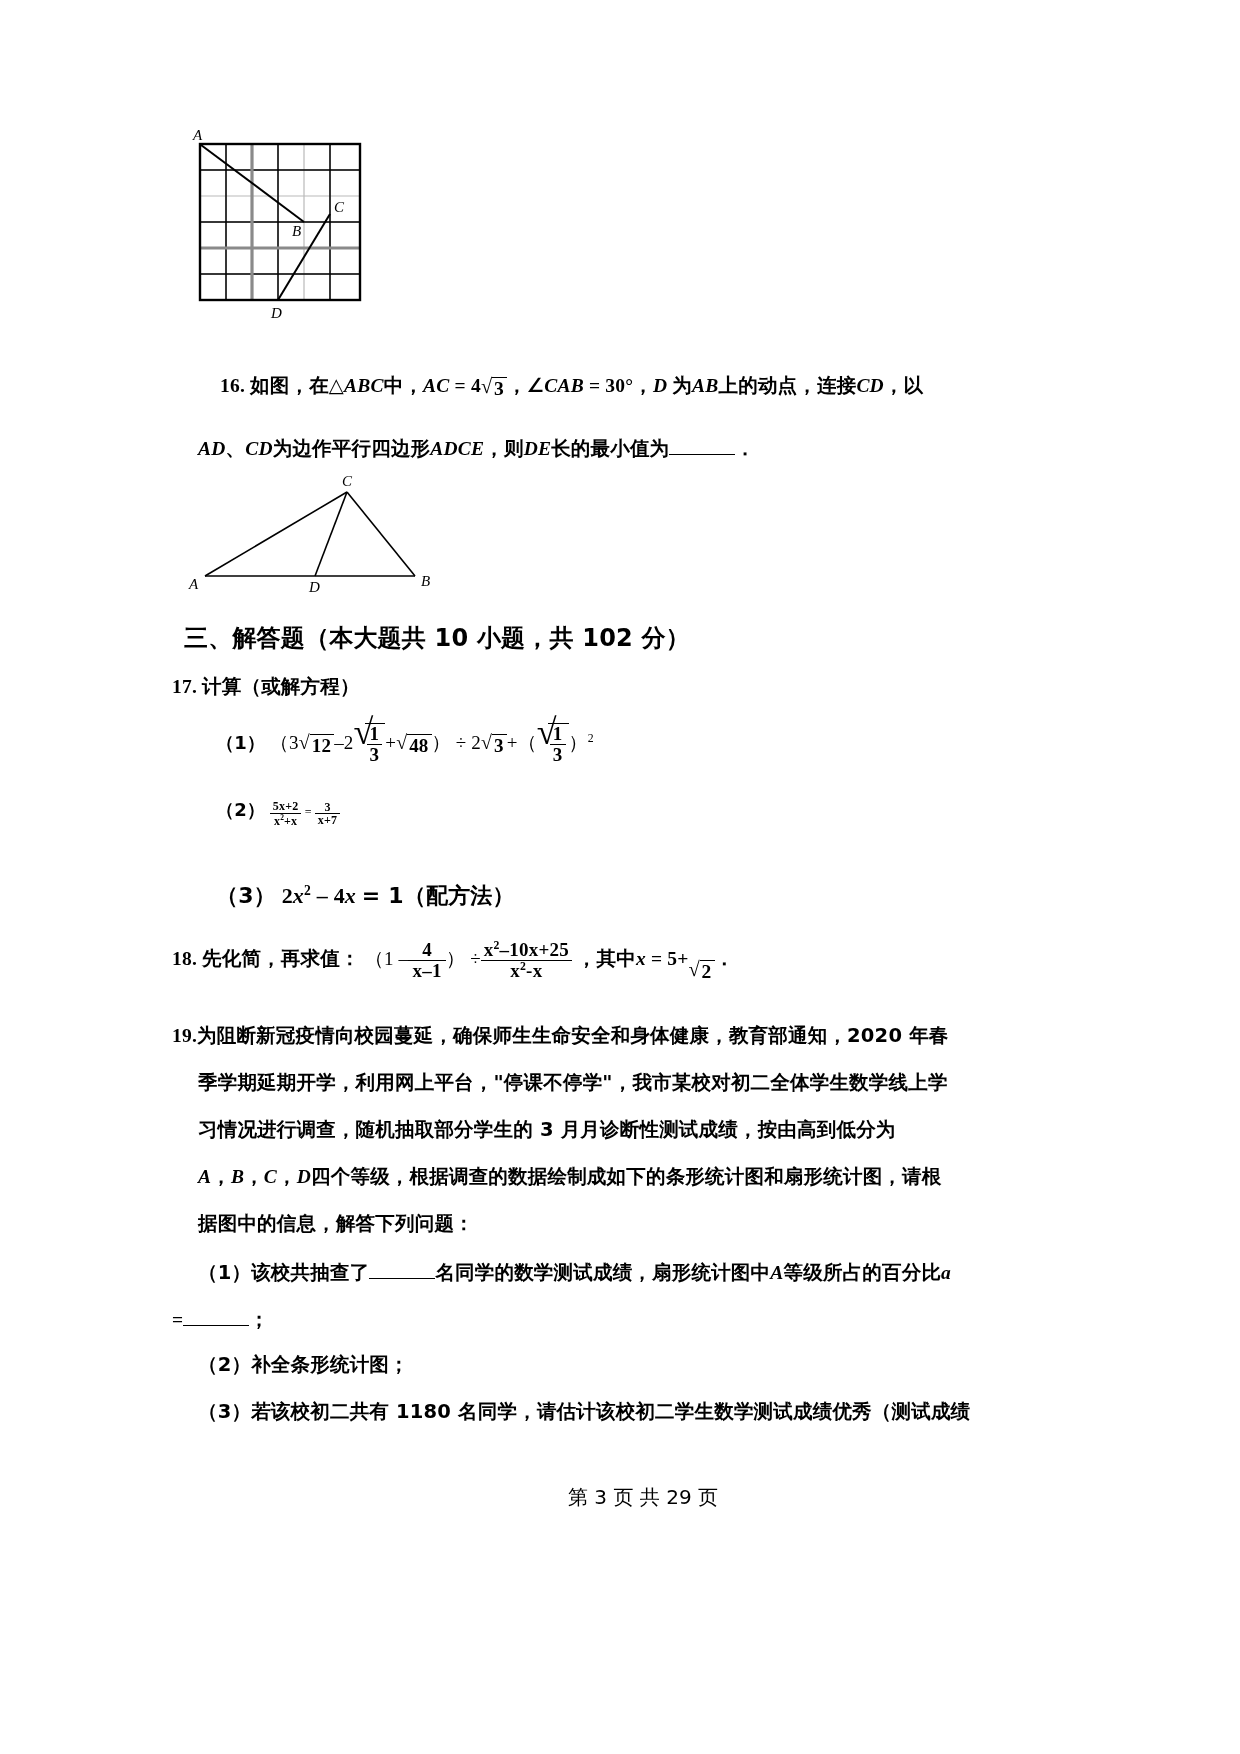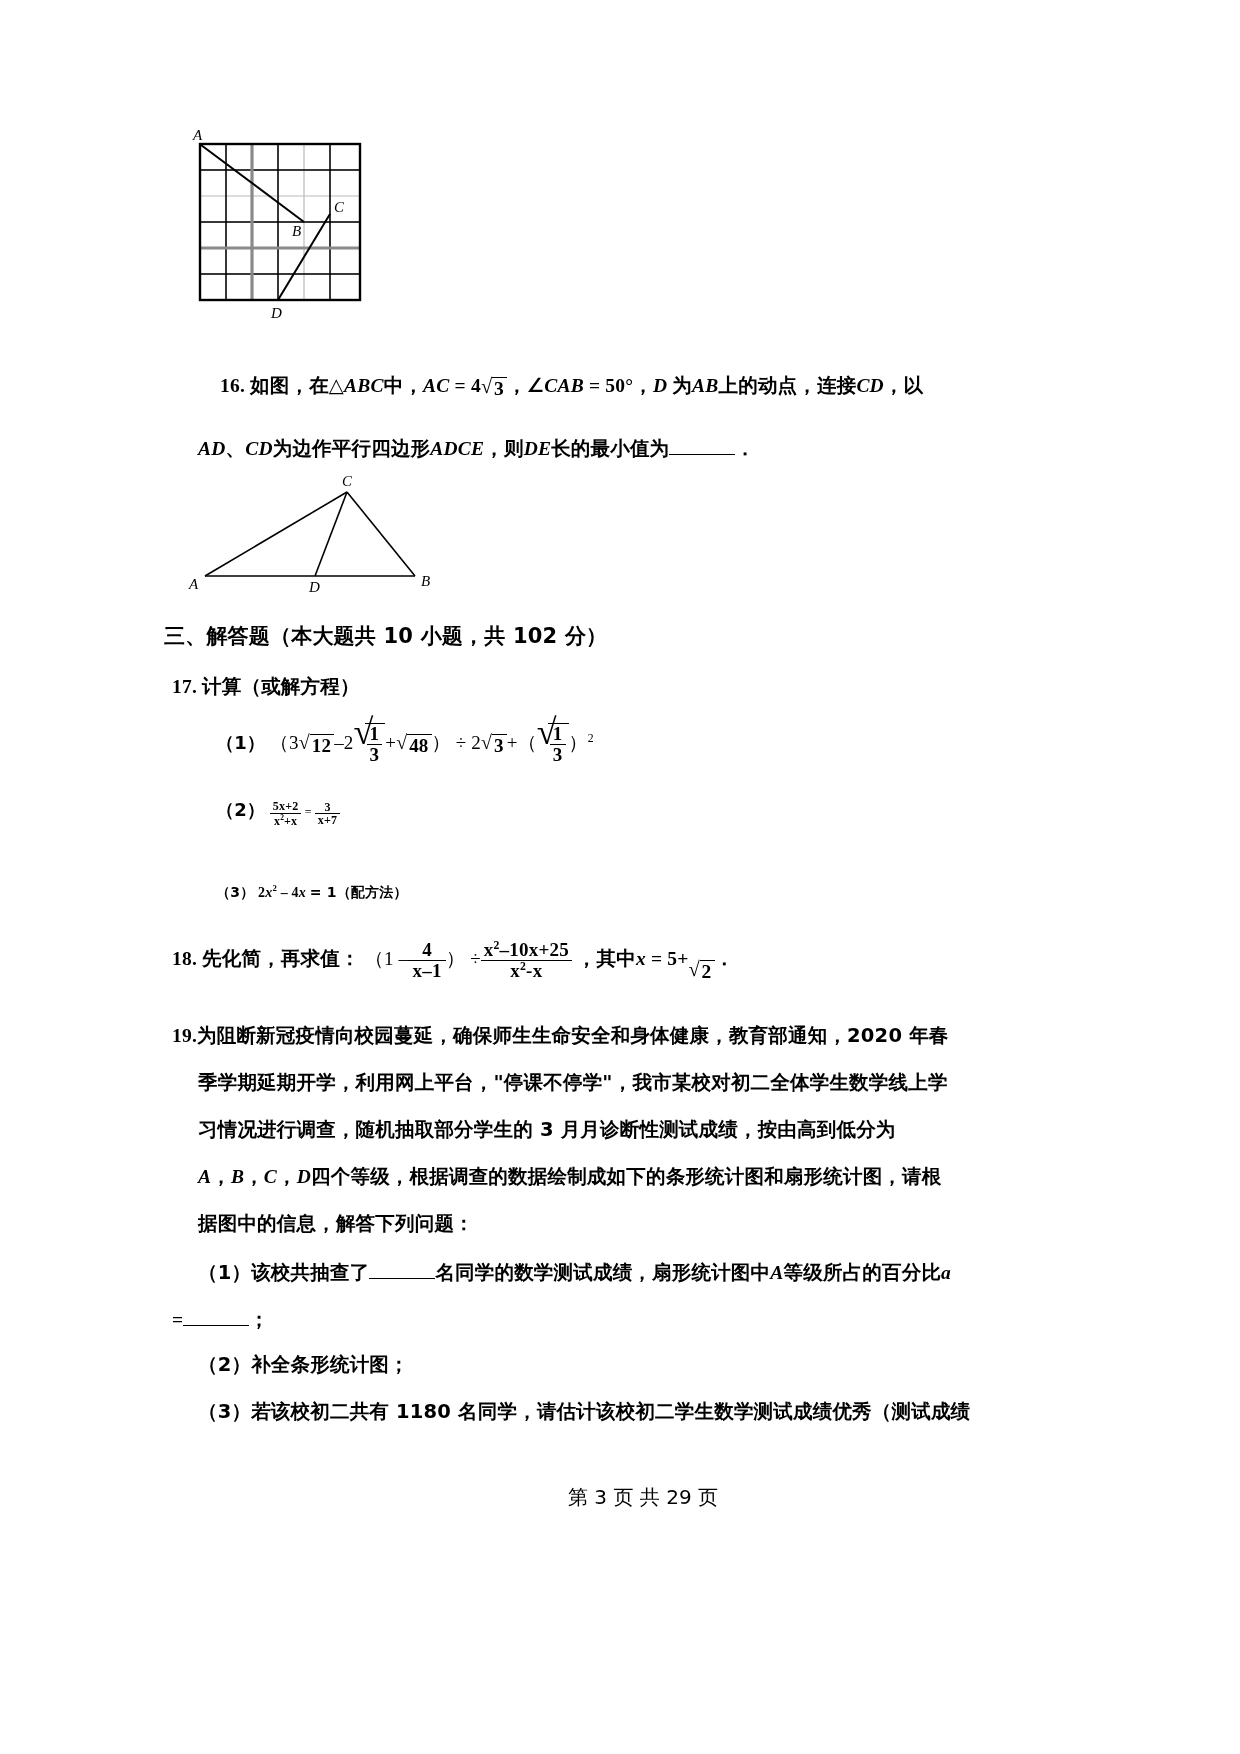--- a/index.html
+++ b/index.html
@@ -139,21 +139,21 @@
       <text x="164" y="82" font-family="Liberation Serif, serif" font-style="italic" font-size="15" fill="#000">C</text>
       <text x="101" y="188" font-family="Liberation Serif, serif" font-style="italic" font-size="15" fill="#000">D</text>
     </svg>
   </div>
 
   <div class="blk" style="left:172px; top:376px;margin-left:48px;">
     <span class="mu">16</span><span class="mu">.</span>
     <span class="cn">如图，在△</span><span class="mi">ABC</span><span class="cn">中，</span><span class="mi">AC</span>
     <span class="mu">=</span>
     <span class="mu">4</span><span class="sqrt"><span class="sign">√</span><span class="radicand">3</span></span><span class="cn">，∠</span><span class="mi">CAB</span>
-    <span class="mu">= 50°</span><span class="cn">，</span><span class="mi">D</span>
+    <span class="mu">= 30°</span><span class="cn">，</span><span class="mi">D</span>
     <span class="cn">为</span><span class="mi">AB</span><span class="cn">上的动点，连接</span><span class="mi">CD</span><span class="cn">，以</span>
   </div>
 
   <div class="blk" style="left:198px; top:437px;">
     <span class="mi">AD</span><span class="cn">、</span><span class="mi">CD</span><span class="cn">为边作平行四边形</span><span class="mi">ADCE</span><span class="cn">，则</span><span class="mi">DE</span><span class="cn">长的最小值为</span><span class="blank-line"></span><span class="cn">．</span>
   </div>
 
   <div class="fig" style="left:185px; top:470px; width:280px; height:125px;">
     <svg width="280" height="125" viewBox="0 0 280 125" xmlns="http://www.w3.org/2000/svg">
       <g stroke="#000000" stroke-width="1.6" fill="none">
@@ -162,21 +162,21 @@
         <line x1="162" y1="22" x2="230" y2="106"></line>
         <line x1="162" y1="22" x2="130" y2="106"></line>
       </g>
       <text x="4" y="119" font-family="Liberation Serif, serif" font-style="italic" font-size="15" fill="#000">A</text>
       <text x="124" y="122" font-family="Liberation Serif, serif" font-style="italic" font-size="15" fill="#000">D</text>
       <text x="236" y="116" font-family="Liberation Serif, serif" font-style="italic" font-size="15" fill="#000">B</text>
       <text x="157" y="16" font-family="Liberation Serif, serif" font-style="italic" font-size="15" fill="#000">C</text>
     </svg>
   </div>
 
-  <div class="blk cn" style="left:164px; top:626px; font-size:21px;">三、解答题（本大题共 10 小题，共 102 分）</div>
+  <div class="blk cn" style="left:184px; top:626px; font-size:24px;">三、解答题（本大题共 10 小题，共 102 分）</div>
 
   <div class="blk" style="left:172px; top:677px;">
     <span class="mu">17</span><span class="mu">.</span>
     <span class="cn">计算（或解方程）</span>
   </div>
 
   <div class="blk" style="left:216px; top:723px; font-size:18px;">
     <span class="cn">（1）</span>
     <span class="mu" style="font-weight:normal; font-size:19px;">
       <span>（3</span><span class="sqrt"><span class="sign">√</span><span class="radicand">12</span></span><span>–2</span><span class="sqrt"><span class="sign" style="font-size:1.9em; top:-9px;">√</span><span class="radicand"><span class="frac"><span class="num">1</span><span class="den">3</span></span></span></span><span>+</span><span class="sqrt"><span class="sign">√</span><span class="radicand">48</span></span><span>）</span>
@@ -192,21 +192,21 @@
         <span class="den"><span>x</span><span class="sup">2</span><span>+x</span></span>
       </span>
       <span>=</span>
       <span class="frac" style="top:0;">
         <span class="num">3</span>
         <span class="den">x+7</span>
       </span>
     </span>
   </div>
 
-  <div class="blk" style="left:216px; top:884px; font-size:14px;">
+  <div class="blk" style="left:216px; top:884px; font-size:22px;">
     <span class="cn">（3）</span>
     <span class="mu">2</span><span class="mi">x</span><span class="sup mu">2</span>
     <span class="mu">– 4</span><span class="mi">x</span>
     <span class="cn">= 1（配方法）</span>
   </div>
 
   <div class="blk" style="left:172px; top:940px; font-size:19.5px;">
     <span class="mu">18</span><span class="mu">.</span>
     <span class="cn">先化简，再求值：</span>
     <span class="mu" style="font-weight:normal; font-size:19px;">

